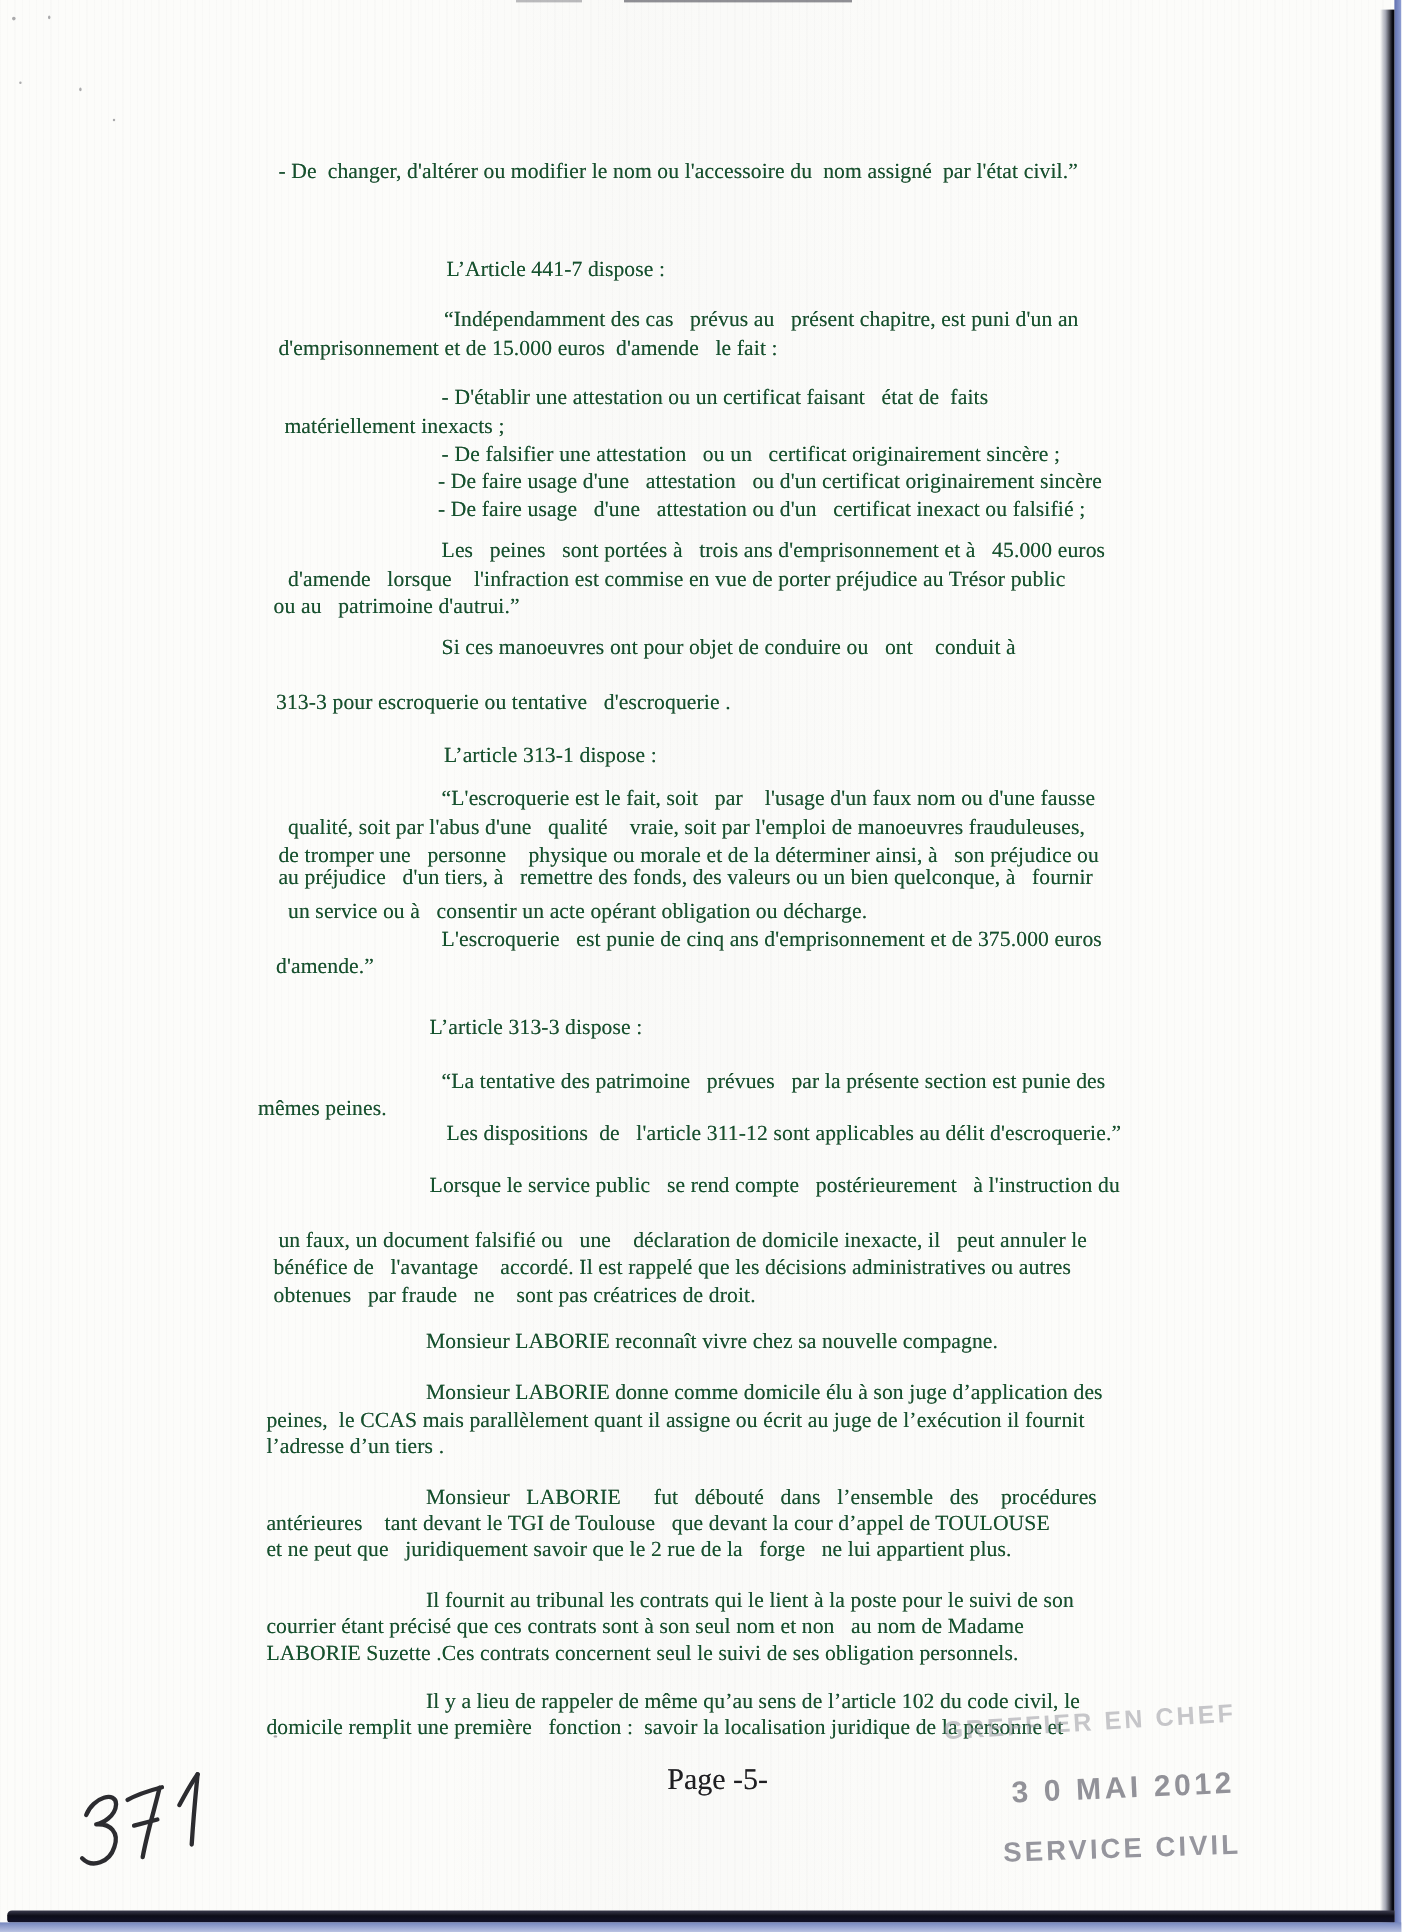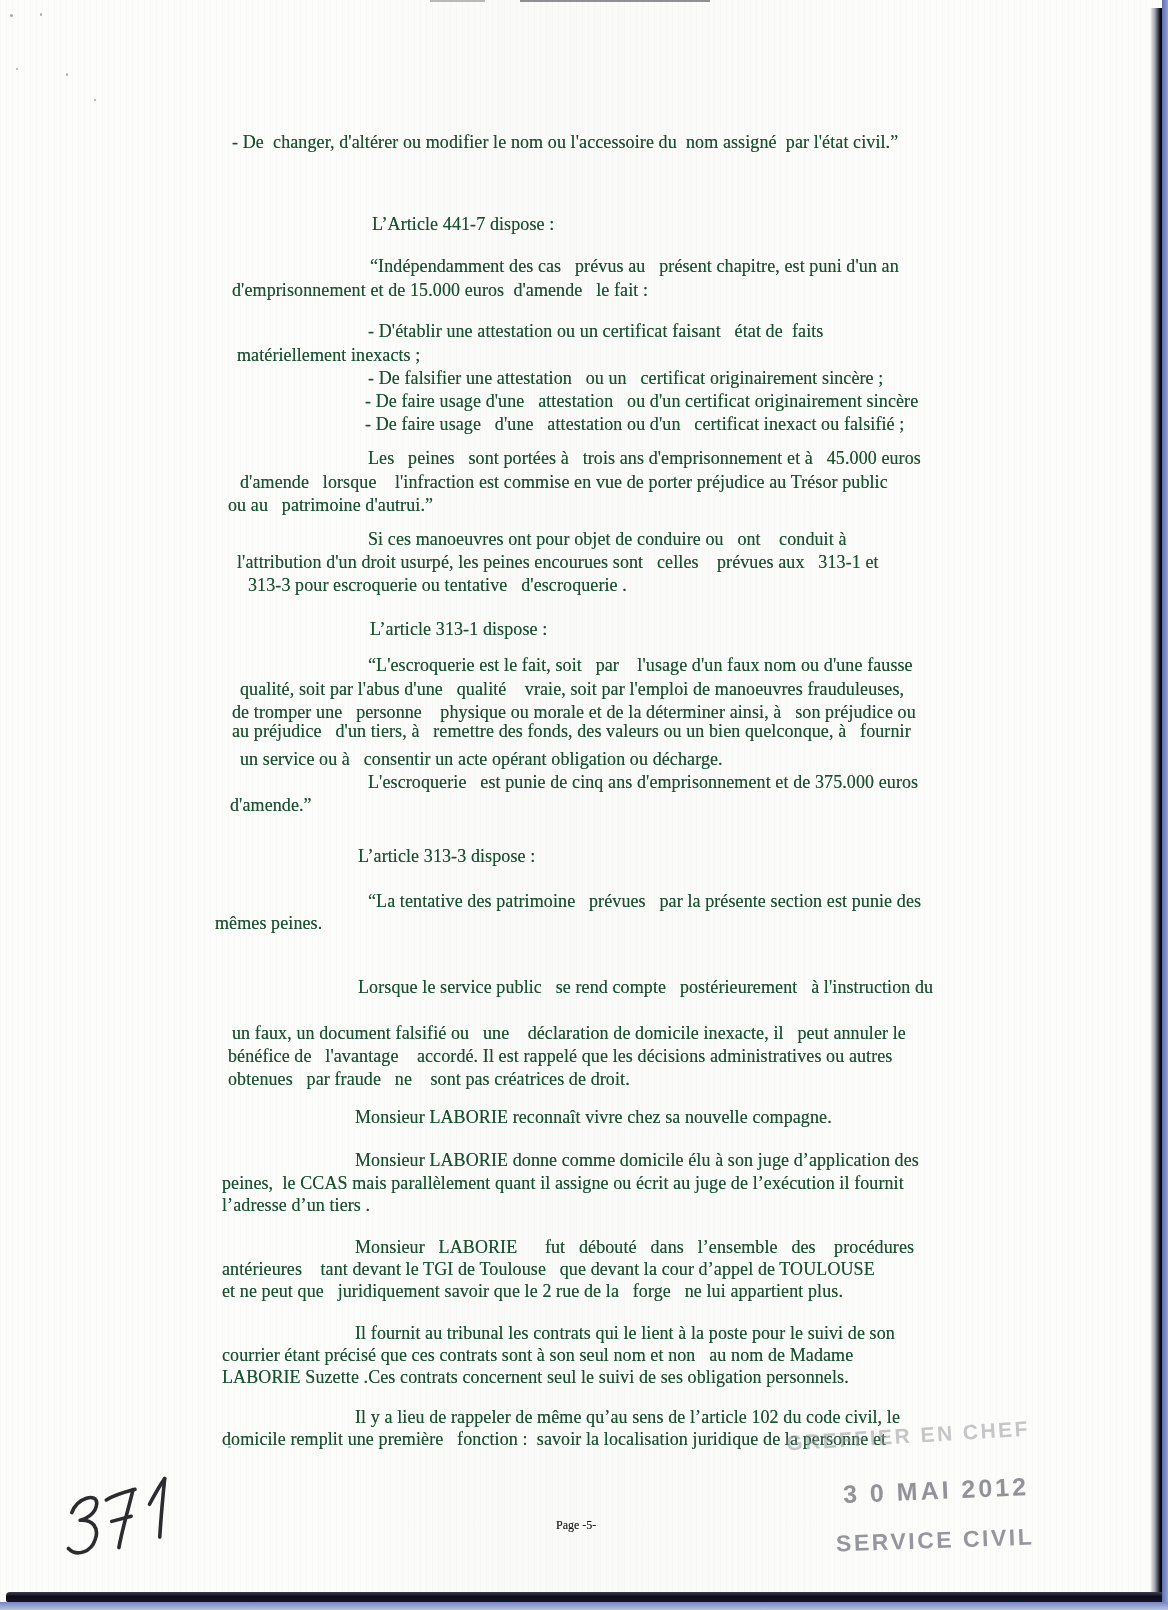--- a/index.html
+++ b/index.html
@@ -20,22 +20,22 @@
   .ln{
     position:absolute;
     white-space:pre;
     font-size:18px;
     line-height:23px;
     color:#14532d;
     letter-spacing:0.1px;
     text-shadow:0 0 0.5px rgba(30,30,35,0.55);
   }
   .page-number{
-    position:absolute;left:556px;top:1518px;
-    font-size:12px;color:#1f1f22;white-space:pre;
+    position:absolute;left:556px;top:1470px;
+    font-size:25px;color:#1f1f22;white-space:pre;
     text-shadow:0 0 0.5px rgba(30,30,35,0.55);
   }
   .stamp{
     position:absolute;
     font-family:"Liberation Sans", sans-serif;
     font-weight:bold;
     white-space:pre;
   }
   .stamp-greffier{
     left:786px;top:1424px;
@@ -92,33 +92,33 @@
   <div class="ln" style="left:232px;top:279px;">d'emprisonnement et de 15.000 euros  d'amende   le fait :</div>
   <div class="ln" style="left:368px;top:320px;">- D'établir une attestation ou un certificat faisant   état de  faits</div>
   <div class="ln" style="left:237px;top:344px;">matériellement inexacts ;</div>
   <div class="ln" style="left:368px;top:367px;">- De falsifier une attestation   ou un   certificat originairement sincère ;</div>
   <div class="ln" style="left:365px;top:390px;">- De faire usage d'une   attestation   ou d'un certificat originairement sincère</div>
   <div class="ln" style="left:365px;top:413px;">- De faire usage   d'une   attestation ou d'un   certificat inexact ou falsifié ;</div>
   <div class="ln" style="left:368px;top:447px;">Les   peines   sont portées à   trois ans d'emprisonnement et à   45.000 euros</div>
   <div class="ln" style="left:240px;top:471px;">d'amende   lorsque    l'infraction est commise en vue de porter préjudice au Trésor public</div>
   <div class="ln" style="left:228px;top:494px;">ou au   patrimoine d'autrui.”</div>
   <div class="ln" style="left:368px;top:528px;">Si ces manoeuvres ont pour objet de conduire ou   ont    conduit à</div>
-  <div class="ln" style="left:237px;top:551px;">l'attribution d'un droit usurpé, les peines encourues sont   celles    prévues aux   313-1 et</div>
-  <div class="ln" style="left:248px;top:574px;">313-3 pour escroquerie ou tentative   d'escroquerie .</div>
+  <div class="ln" style="left:230px;top:574px;">313-3 pour escroquerie ou tentative   d'escroquerie .</div>
   <div class="ln" style="left:370px;top:618px;">L’article 313-1 dispose :</div>
   <div class="ln" style="left:368px;top:654px;">“L'escroquerie est le fait, soit   par    l'usage d'un faux nom ou d'une fausse</div>
   <div class="ln" style="left:240px;top:678px;">qualité, soit par l'abus d'une   qualité    vraie, soit par l'emploi de manoeuvres frauduleuses,</div>
   <div class="ln" style="left:232px;top:701px;">de tromper une   personne    physique ou morale et de la déterminer ainsi, à   son préjudice ou</div>
   <div class="ln" style="left:232px;top:720px;">au préjudice   d'un tiers, à   remettre des fonds, des valeurs ou un bien quelconque, à   fournir</div>
   <div class="ln" style="left:240px;top:748px;">un service ou à   consentir un acte opérant obligation ou décharge.</div>
   <div class="ln" style="left:368px;top:771px;">L'escroquerie   est punie de cinq ans d'emprisonnement et de 375.000 euros</div>
   <div class="ln" style="left:230px;top:794px;">d'amende.”</div>
   <div class="ln" style="left:358px;top:845px;">L’article 313-3 dispose :</div>
   <div class="ln" style="left:368px;top:890px;">“La tentative des patrimoine   prévues   par la présente section est punie des</div>
   <div class="ln" style="left:215px;top:912px;">mêmes peines.</div>
+  <div class="ln" style="left:372px;top:933px;">Les dispositions  de   l'article 311-12 sont applicables au délit d'escroquerie.”</div>
   <div class="ln" style="left:358px;top:976px;">Lorsque le service public   se rend compte   postérieurement   à l'instruction du</div>
   <div class="ln" style="left:232px;top:1022px;">un faux, un document falsifié ou   une    déclaration de domicile inexacte, il   peut annuler le</div>
   <div class="ln" style="left:228px;top:1045px;">bénéfice de   l'avantage    accordé. Il est rappelé que les décisions administratives ou autres</div>
   <div class="ln" style="left:228px;top:1068px;">obtenues   par fraude   ne    sont pas créatrices de droit.</div>
   <div class="ln" style="left:355px;top:1106px;">Monsieur LABORIE reconnaît vivre chez sa nouvelle compagne.</div>
   <div class="ln" style="left:355px;top:1149px;">Monsieur LABORIE donne comme domicile élu à son juge d’application des</div>
   <div class="ln" style="left:222px;top:1172px;">peines,  le CCAS mais parallèlement quant il assigne ou écrit au juge de l’exécution il fournit</div>
   <div class="ln" style="left:222px;top:1194px;">l’adresse d’un tiers .</div>
   <div class="ln" style="left:355px;top:1236px;">Monsieur   LABORIE      fut   débouté   dans   l’ensemble   des    procédures</div>
   <div class="ln" style="left:222px;top:1258px;">antérieures    tant devant le TGI de Toulouse   que devant la cour d’appel de TOULOUSE</div>

